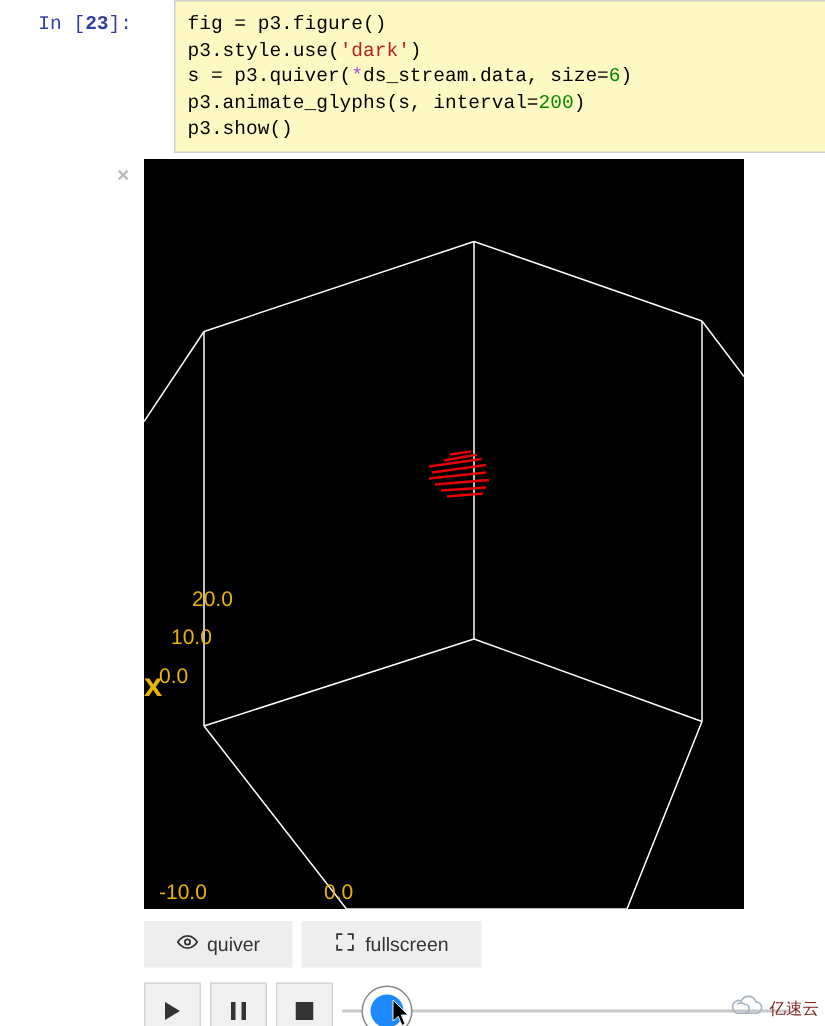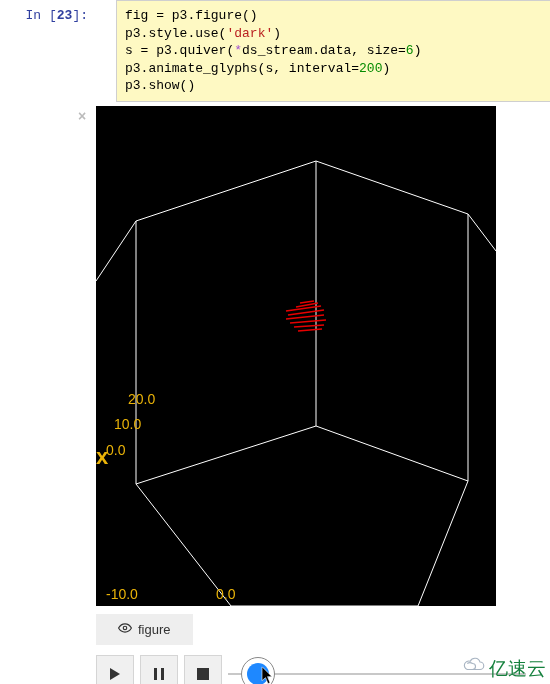--- a/index.html
+++ b/index.html
@@ -147,24 +147,24 @@
     top: 50%;
     left: 60%;
     transform: translate(0, -35%);
     pointer-events: none;
   }
   .cursor-arrow svg { width: 14px; height: 18px; }
   .watermark {
     position: absolute;
     right: 4px;
     bottom: 2px;
-    color: #15803d;
-    font-size: 19px;
-    display: flex;
-    align-items: flex-start;
+    color: #7f1d1d;
+    font-size: 11px;
+    display: flex;
+    align-items: center;
     gap: 3px;
   }
   .watermark svg { width: 24px; height: 16px; }
 </style>
 </head>
 <body>
 
 <div class="cell">
   <div class="prompt">
     <span>In [</span><span class="num">23</span><span>]:</span>
@@ -221,21 +221,29 @@
   </div>
 
   <div class="btn-row">
     <button class="btn-ui">
       <span>
         <svg viewBox="0 0 24 24" fill="none" stroke="#333" stroke-width="2">
             <path d="M1 12s4-7 11-7 11 7 11 7-4 7-11 7S1 12 1 12z"></path>
             <circle cx="12" cy="12" r="3"></circle>
           </svg>
       </span>
-      <span>figure</span>
+      <span>quiver</span>
+    </button>
+    <button class="btn-ui">
+      <span>
+        <svg viewBox="0 0 24 24" fill="none" stroke="#333" stroke-width="2">
+            <path d="M3 9V3h6M21 9V3h-6M3 15v6h6M21 15v6h-6"></path>
+          </svg>
+      </span>
+      <span>fullscreen</span>
     </button>
   </div>
 
   <div class="media-row">
     <button class="mbtn">
       <svg viewBox="0 0 10 12">
           <polygon points="0,0 10,6 0,12"></polygon>
         </svg>
     </button>
     <button class="mbtn">

